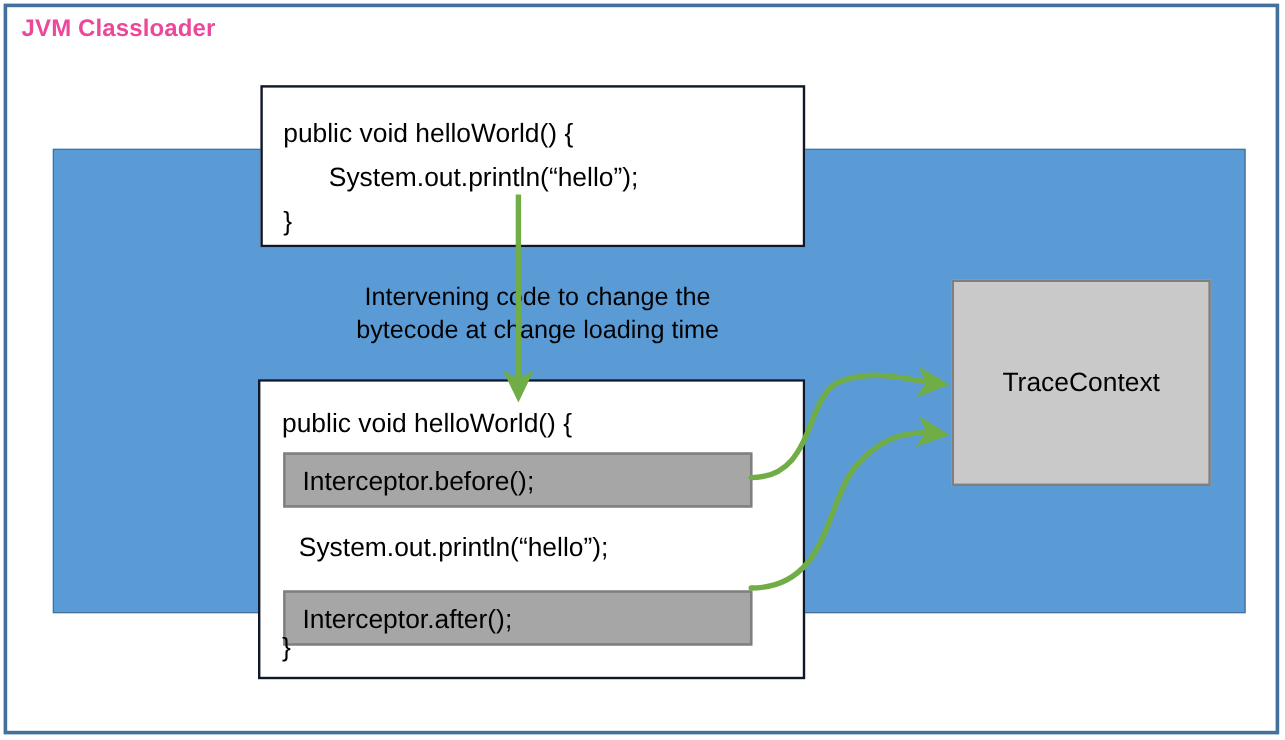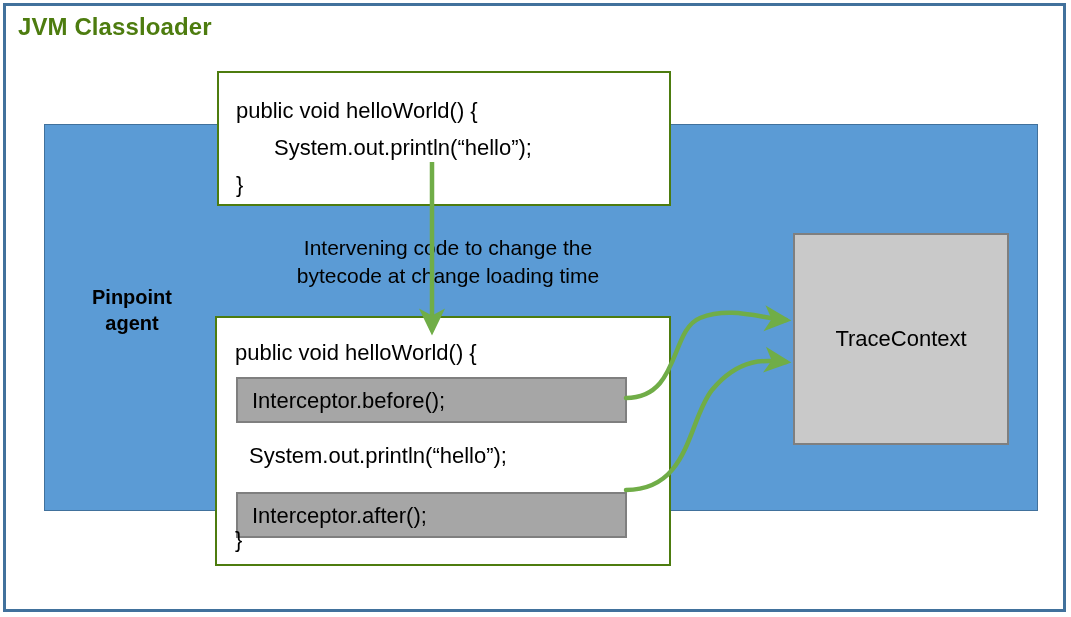--- a/index.html
+++ b/index.html
@@ -25,23 +25,23 @@
     width: 1063px;
     height: 609px;
     border: 3px solid #41719C;
     background: #ffffff;
     box-sizing: border-box;
   }
   .outer-title {
     position: absolute;
     left: 18px;
     top: 13px;
-    font-size: 24px;
+    font-size: 20px;
     font-weight: bold;
-    color: #4d7c0f;
+    color: #ec4899;
     letter-spacing: 0.1px;
   }
   
   .agent-region {
     position: absolute;
     left: 44px;
     top: 124px;
     width: 994px;
     height: 387px;
     background: #5B9BD5;
@@ -56,21 +56,21 @@
     text-align: center;
     font-size: 20px;
     font-weight: bold;
     line-height: 1.28;
     color: #000000;
   }
   
   .code-box {
     position: absolute;
     background: #ffffff;
-    border: 2px solid #4d7c0f;
+    border: 2px solid #0f172a;
     box-sizing: border-box;
   }
   .code-box-top {
     left: 217px;
     top: 71px;
     width: 454px;
     height: 135px;
   }
   .code-box-bottom {
     left: 215px;
@@ -114,21 +114,21 @@
     color: #000000;
     white-space: pre;
     line-height: 1;
   }
   
   .tracecontext {
     position: absolute;
     left: 793px;
     top: 233px;
     width: 216px;
-    height: 212px;
+    height: 172px;
     background: #C9C9C9;
     border: 2px solid #7F7F7F;
     box-sizing: border-box;
     display: flex;
     align-items: center;
     justify-content: center;
     text-align: center;
   }
   .tracecontext-label {
     font-size: 22px;
@@ -159,24 +159,20 @@
 <body>
 
 <div id="canvas">
 
   <div class="outer-frame"></div>
 
   <div class="outer-title">JVM Classloader</div>
 
   <div class="agent-region"></div>
 
-  <div class="agent-label">
-    <div>Pinpoint</div>
-    <div>agent</div>
-  </div>
 
   <div class="code-box code-box-top">
     <div class="code-line t-l1">public void helloWorld() {</div>
     <div class="code-line t-l2">System.out.println(“hello”);</div>
     <div class="code-line t-l3">}</div>
   </div>
 
   <div class="caption">
     <div>Intervening code to change the</div>
     <div>bytecode at change loading time</div>

